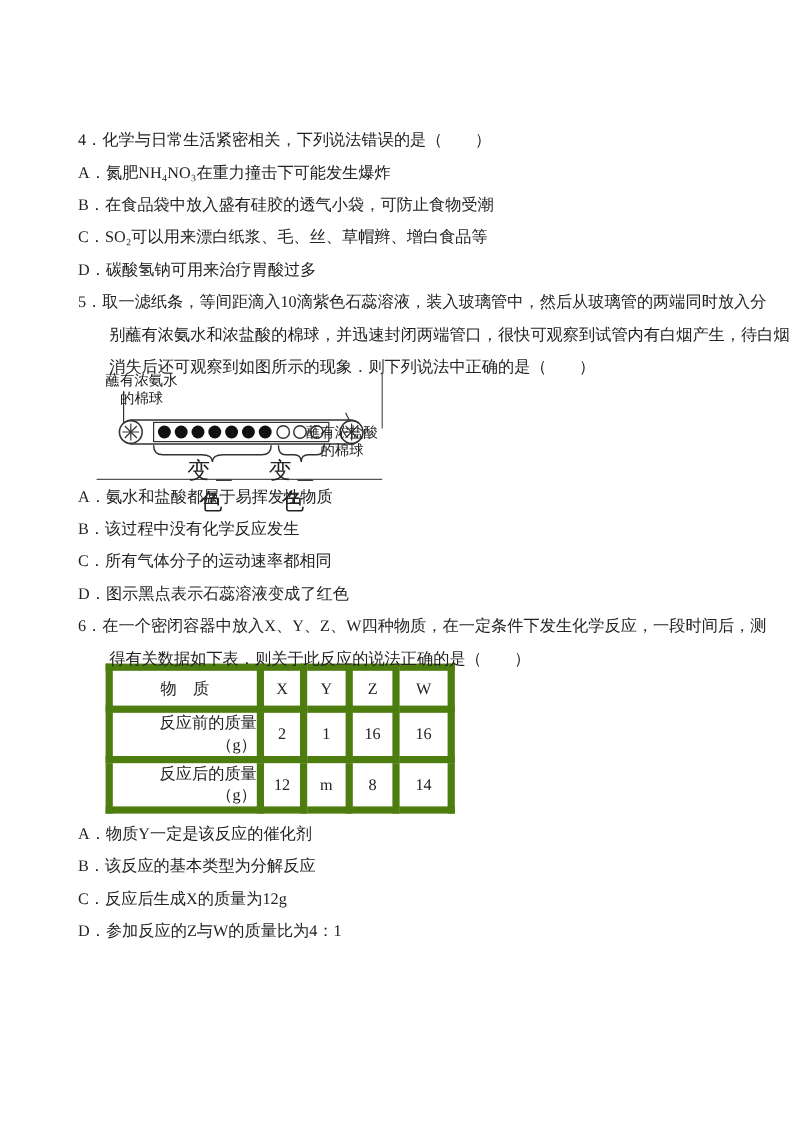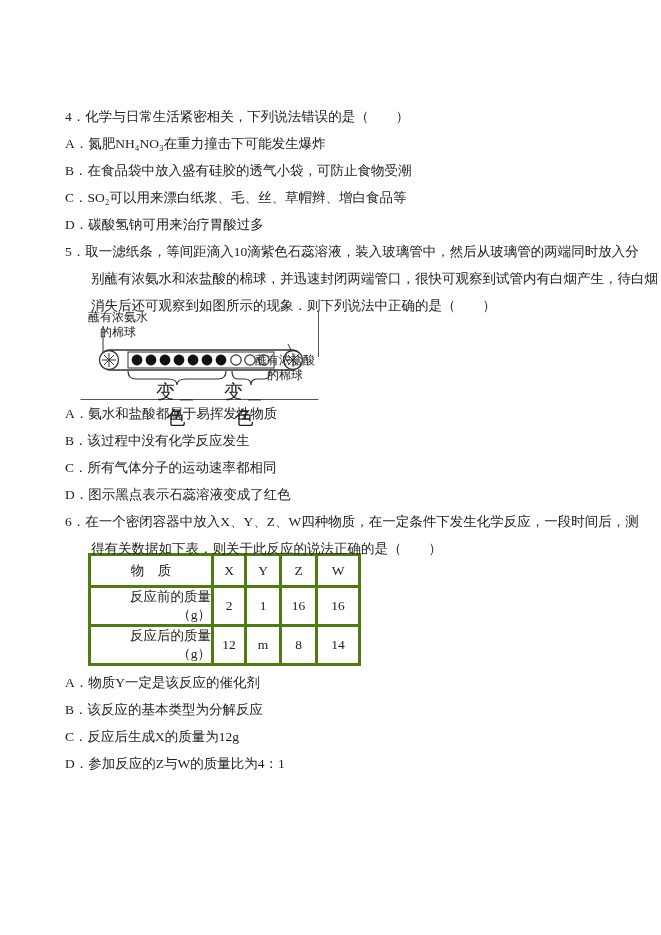--- a/index.html
+++ b/index.html
@@ -37,21 +37,21 @@
   .fig-caption-left{left:66px;width:62px;}
   .fig-caption-right{left:136px;width:58px;}
   .fig-svg{position:absolute;left:0;top:0;}
   
   table.mass{
     border-collapse:collapse;
     margin-left:23px;margin-top:-9px;margin-bottom:3px;
     table-layout:fixed;
   }
   table.mass td{
-    border:3px solid #4d7c0f;
+    border:6px solid #4d7c0f;
     text-align:center;
     font-size:13.5px;color:#222;
     padding:0;
     height:29px;
   }
   table.mass td.rowlabel{text-align:right;padding-left:8px;}
   td.c0{width:112px;} td.c1{width:30px;} td.c2{width:32px;}
   td.c3{width:33px;} td.c4{width:40px;}
 </style>
 </head>

